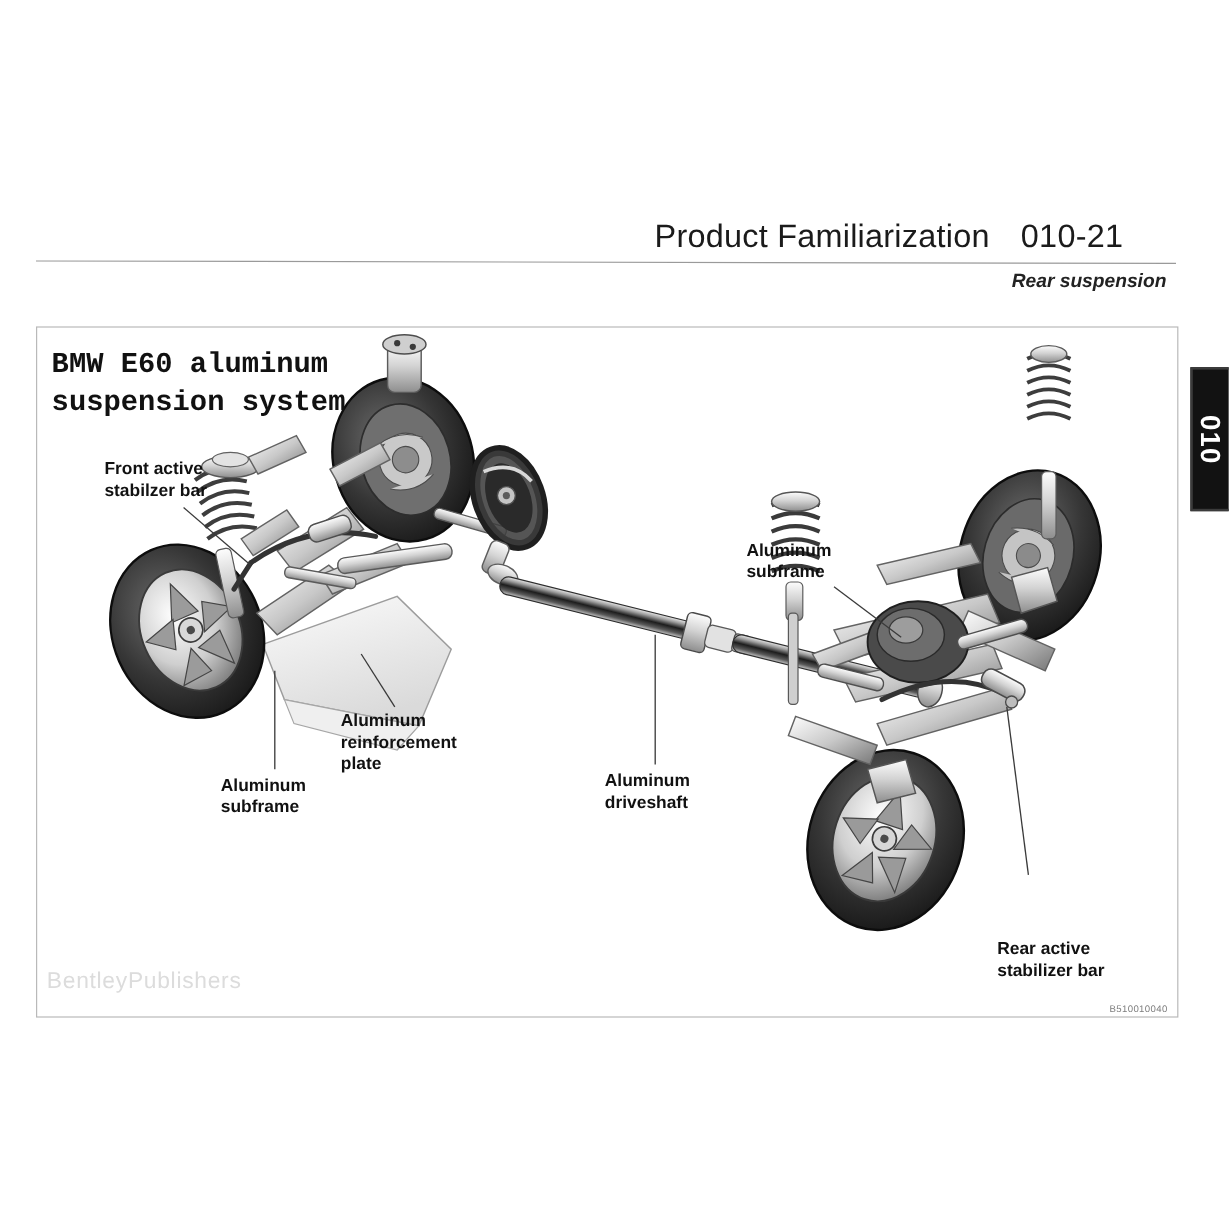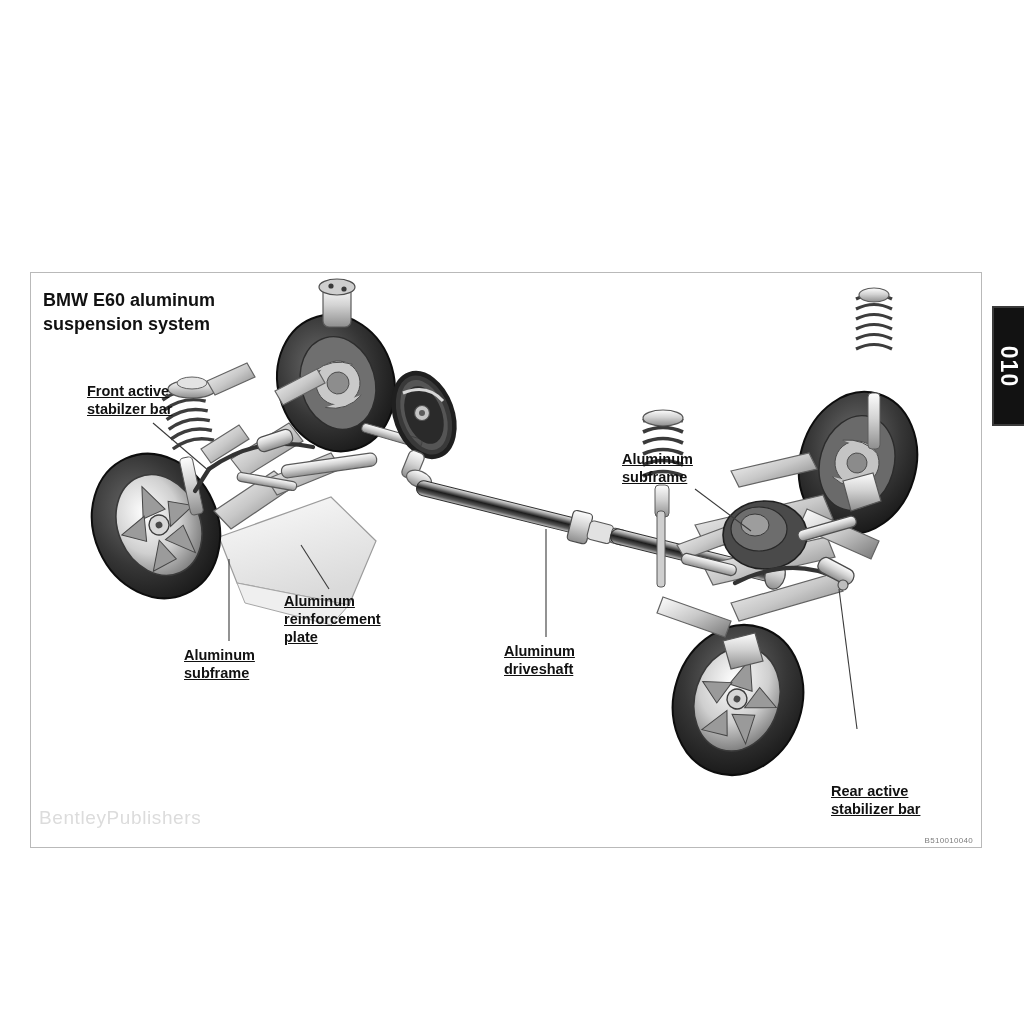--- a/index.html
+++ b/index.html
@@ -94,26 +94,27 @@
     width: 950px;
     height: 574px;
     border: 1px solid #b9b9b9;
     background: #ffffff;
     overflow: hidden;
   }
   .figure-title {
     position: absolute;
     left: 12px;
     top: 16px;
-    font-size: 18px;
+    font-size: 24px;
     font-weight: 700;
     line-height: 1.32;
     color: #111;
     white-space: pre-line;
     z-index: 6;
+    font-family: Liberation Mono, monospace;
   }
   .watermark {
     position: absolute;
     left: 8px;
     bottom: 18px;
     font-size: 19px;
     letter-spacing: 0.6px;
     color: #dcdcdc;
     z-index: 6;
   }
@@ -130,37 +131,44 @@
 
   
   .callout {
     position: absolute;
     font-size: 14.5px;
     font-weight: 700;
     line-height: 1.24;
     color: #111;
     white-space: pre-line;
     z-index: 7;
-    text-decoration: underline;
   }
   .c-front-stab   { left: 56px;  top: 110px; }
   .c-alum-reinf   { left: 253px; top: 320px; }
   .c-alum-sub-f   { left: 153px; top: 374px; }
   .c-alum-drive   { left: 473px; top: 370px; }
   .c-alum-sub-r   { left: 591px; top: 178px; }
   .c-rear-stab    { left: 800px; top: 462px; margin-top: 48px; }
 
   .art { position: absolute; inset: 0; z-index: 3; }
   .leaders { position: absolute; inset: 0; z-index: 5; pointer-events: none; }
 </style>
 </head>
 <body>
 
 <div class="page">
 
+  <div class="header">
+    <div class="header-title-row">
+      <span class="header-chapter">Product Familiarization</span>
+      <span class="header-pageno">010-21</span>
+    </div>
+    <div class="header-rule"></div>
+    <div class="header-sub">Rear suspension</div>
+  </div>
 
   <div class="thumb-tab">
     <span class="thumb-tab-label">010</span>
   </div>
 
   <div class="figure">
 
     <div class="figure-title">BMW E60 aluminum
 suspension system</div>
 

